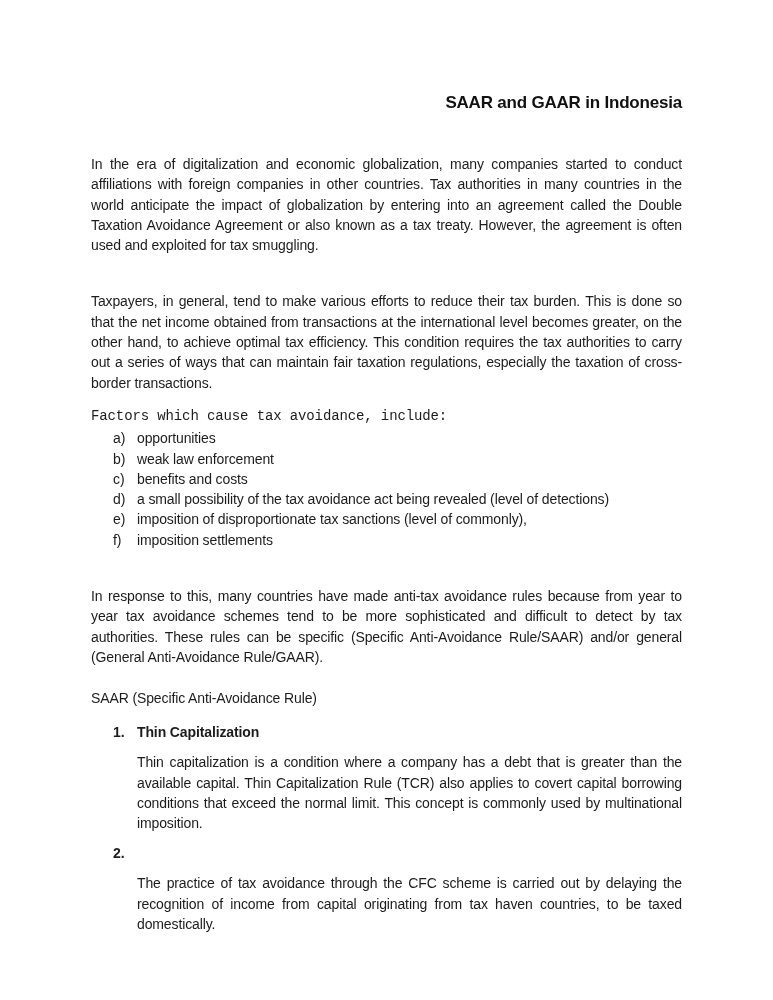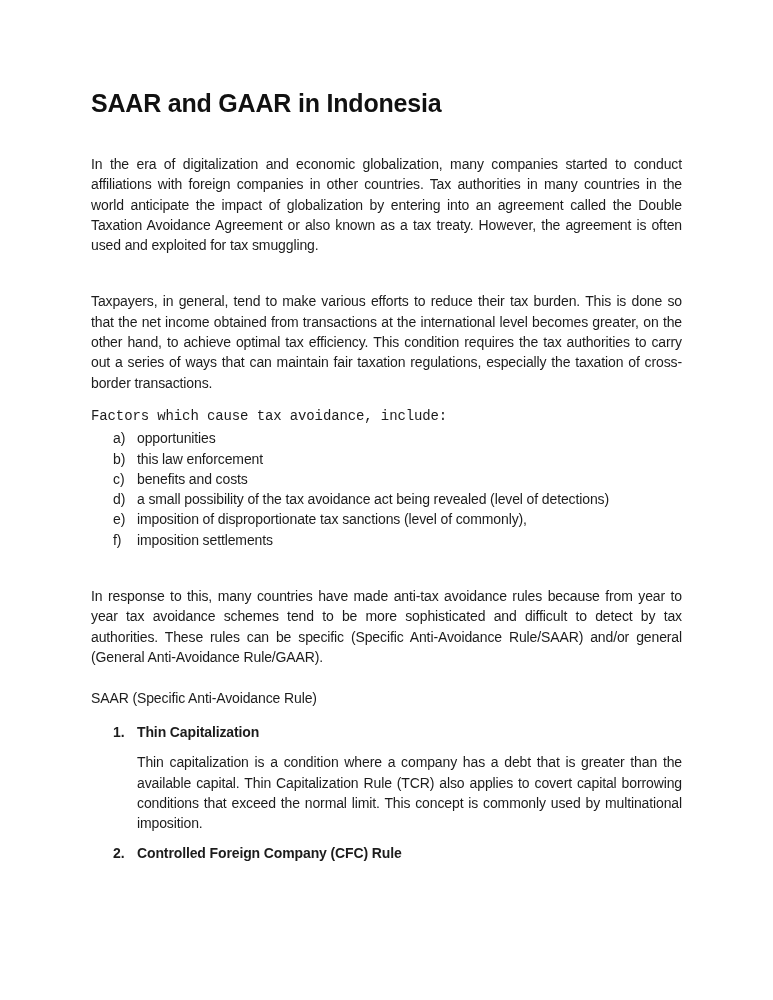--- a/index.html
+++ b/index.html
@@ -12,24 +12,24 @@
     width: 773px;
     height: 1000px;
     background: #ffffff;
     box-sizing: border-box;
     padding: 88px 91px 0 91px;
     font-family: "Liberation Sans", sans-serif;
     color: #1c1c1c;
     overflow: hidden;
   }
   .doc-title {
-    font-size: 25px;
+    font-size: 17px;
     line-height: 30px;
     font-weight: bold;
-    text-align: left;
+    text-align: right;
     letter-spacing: -0.2px;
     color: #111111;
     margin: 0 0 17px 0;
   }
   .para {
     font-size: 14px;
     line-height: 20.3px;
     letter-spacing: -0.12px;
     margin: 0 0 13px 0;
   }
@@ -96,21 +96,21 @@
 
   <p class="para factors-intro">Factors which cause tax avoidance, include:</p>
 
   <div class="letter-list">
     <div class="letter-item">
       <span class="marker">a)</span>
       <span class="li-text">opportunities</span>
     </div>
     <div class="letter-item">
       <span class="marker">b)</span>
-      <span class="li-text">this law enforcement</span>
+      <span class="li-text">weak law enforcement</span>
     </div>
     <div class="letter-item">
       <span class="marker">c)</span>
       <span class="li-text">benefits and costs</span>
     </div>
     <div class="letter-item">
       <span class="marker">d)</span>
       <span class="li-text">a small possibility of the tax avoidance act being revealed (level of detections)</span>
     </div>
     <div class="letter-item">
@@ -132,17 +132,17 @@
     <div class="num-title">
       <span class="marker">1.</span>
       <span>Thin Capitalization</span>
     </div>
     <p class="num-body">Thin capitalization is a condition where a company has a debt that is greater than the available capital. Thin Capitalization Rule (TCR) also applies to covert capital borrowing conditions that exceed the normal limit. This concept is commonly used by multinational imposition.</p>
   </div>
 
   <div class="num-item">
     <div class="num-title">
       <span class="marker">2.</span>
-      <span>Controlled Foreign Company (CFC) Rule</span>
     </div>
+    <p class="num-body">The practice of tax avoidance through the CFC scheme is carried out by delaying the recognition of income from capital originating from tax haven countries, to be taxed domestically.</p>
   </div>
 
 </div>
 
 </body></html>

